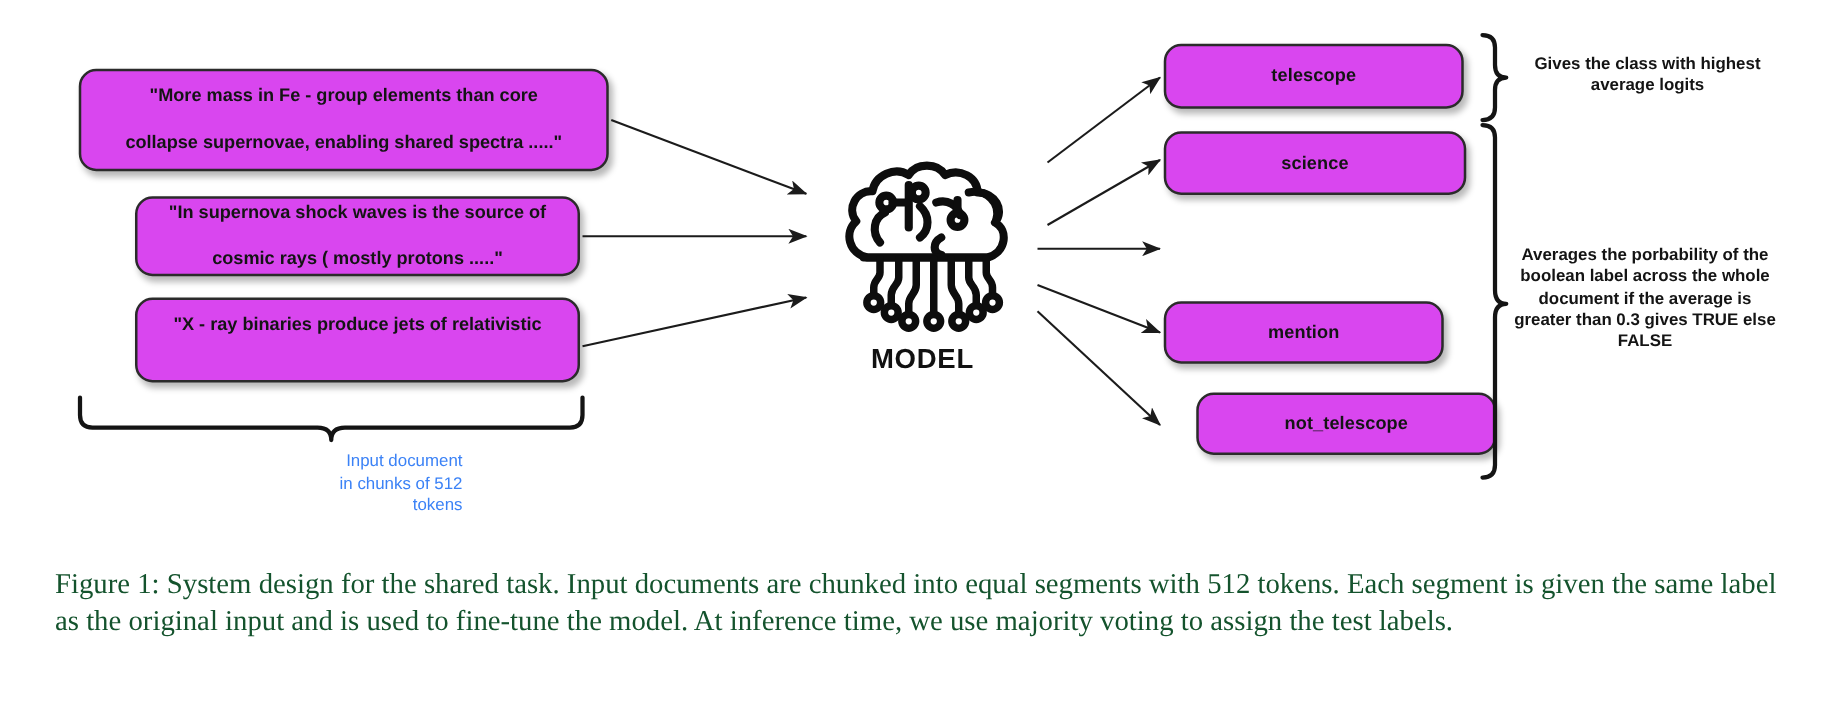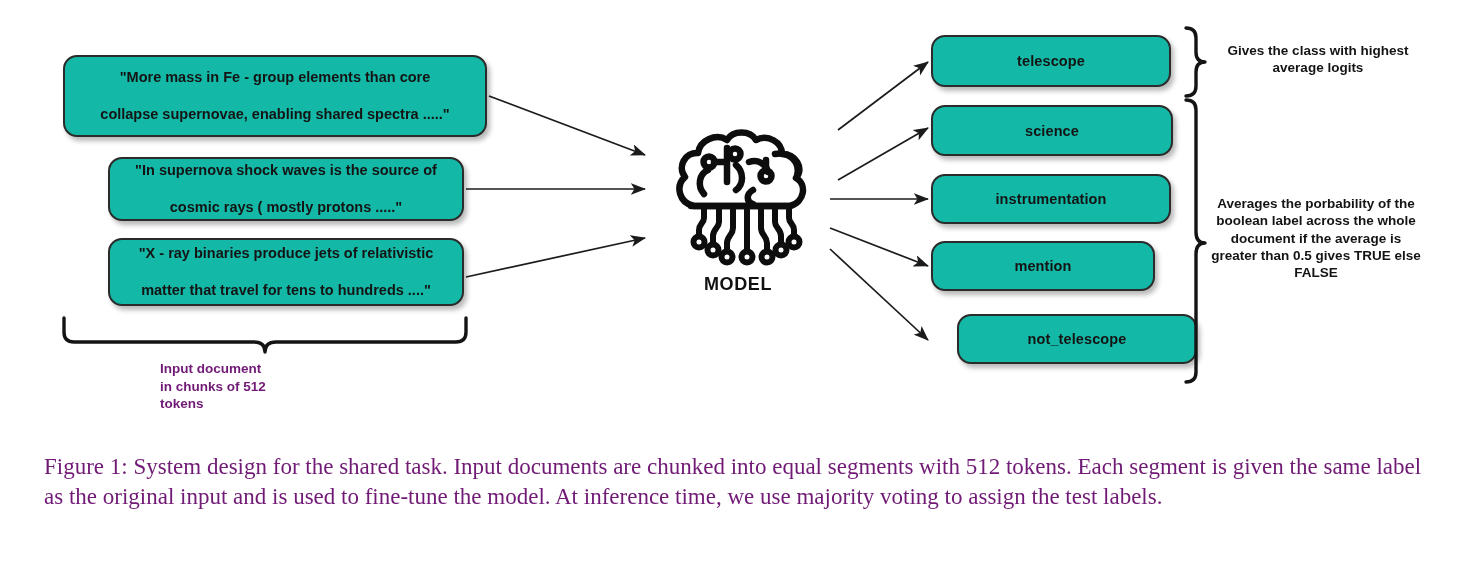--- a/index.html
+++ b/index.html
@@ -21,21 +21,21 @@
     position: absolute;
     left: 0; top: 0;
     width: 1473px;
     height: 430px;
   }
 
   
   .rbox {
     position: absolute;
     box-sizing: border-box;
-    background: #14b8a6;
+    background: #d946ef;
     border: 2px solid #2b2b2b;
     border-radius: 14px;
     box-shadow: 3px 4px 5px rgba(0,0,0,0.28);
     display: flex;
     flex-direction: column;
     align-items: center;
     justify-content: center;
     text-align: center;
     font-weight: bold;
     color: #141414;
@@ -63,21 +63,21 @@
     top: 118px;
     width: 180px;
     height: 190px;
     display: flex;
     flex-direction: column;
     align-items: center;
   }
   #brain-icon { display: block; }
   #model-label {
     margin-top: 6px;
-    font-size: 18px;
+    font-size: 22px;
     font-weight: bold;
     letter-spacing: .6px;
     color: #111;
   }
 
   
   .anno {
     position: absolute;
     font-size: 13.5px;
     font-weight: bold;
@@ -86,67 +86,66 @@
     color: #141414;
   }
   #anno-top { left: 1218px; top: 42px; width: 200px; }
   #anno-bottom { left: 1208px; top: 195px; width: 216px; }
 
   #input-caption {
     position: absolute;
     left: 160px;
     top: 360px;
     width: 210px;
-    text-align: left;
+    text-align: right;
     font-size: 13.5px;
-    font-weight: bold;
+    font-weight: normal;
     line-height: 1.3;
-    color: #701a75;
+    color: #3b82f6;
   }
 
   
   #vectors {
     position: absolute;
     left: 0; top: 0;
     width: 1473px;
     height: 430px;
     pointer-events: none;
   }
 
   
   #caption {
     position: absolute;
     left: 44px;
     top: 452px;
     width: 1390px;
     font-family: "Liberation Serif", serif;
     font-size: 23px;
     line-height: 1.30;
-    color: #701a75;
+    color: #14532d;
     text-align: left;
   }
 </style>
 </head>
 <body>
 
 <div id="figure-area">
 
   <div class="rbox chunk-box" id="chunk-box-1" style="left:63px; top:55px; width:424px; height:82px;">
     <span class="ln ln1">"More mass in Fe - group elements than core</span>
     <span class="ln ln2">collapse supernovae, enabling shared spectra ....."</span>
   </div>
 
   <div class="rbox chunk-box" id="chunk-box-2" style="left:108px; top:157px; width:356px; height:64px;">
     <span class="ln ln1">"In supernova shock waves is the source of</span>
     <span class="ln ln2">cosmic rays ( mostly protons  ....."</span>
   </div>
 
   <div class="rbox chunk-box" id="chunk-box-3" style="left:108px; top:238px; width:356px; height:68px;">
     <span class="ln ln1">"X - ray binaries produce jets of relativistic</span>
-    <span class="ln ln2">matter that travel for tens to hundreds  ...."</span>
   </div>
 
   <div id="model-group">
     <svg id="brain-icon" width="150" height="150" viewBox="0 0 150 150">
       <g fill="none" stroke="#0d0d0d" stroke-width="6.5" stroke-linecap="round" stroke-linejoin="round">
 
         <path d="M31 88
                  C16 85 12 68 22 59
                  C14 49 22 34 35 35
                  C37 22 53 15 64 22
@@ -194,32 +193,29 @@
     </svg>
     <div id="model-label">MODEL</div>
   </div>
 
   <div class="rbox label-box" style="left:931px; top:35px; width:240px; height:52px;">
     <span>telescope</span>
   </div>
   <div class="rbox label-box" style="left:931px; top:105px; width:242px; height:51px;">
     <span>science</span>
   </div>
-  <div class="rbox label-box" style="left:931px; top:174px; width:240px; height:50px;">
-    <span>instrumentation</span>
-  </div>
   <div class="rbox label-box" style="left:931px; top:241px; width:224px; height:50px;">
     <span>mention</span>
   </div>
   <div class="rbox label-box" style="left:957px; top:314px; width:240px; height:50px;">
     <span>not_telescope</span>
   </div>
 
   <div class="anno" id="anno-top">Gives the class with highest average logits</div>
-  <div class="anno" id="anno-bottom">Averages the porbability of the boolean label across the whole document if the average is greater than 0.5 gives TRUE else FALSE</div>
+  <div class="anno" id="anno-bottom">Averages the porbability of the boolean label across the whole document if the average is greater than 0.3 gives TRUE else FALSE</div>
 
   <div id="input-caption" style="white-space: pre-line;">Input document
 in chunks of 512
 tokens</div>
 
   <svg id="vectors" viewBox="0 0 1473 430">
     <defs>
       <marker id="ah" markerWidth="9" markerHeight="7" refX="8.4" refY="3.5" orient="auto" markerUnits="strokeWidth">
         <path d="M0,0 L9,3.5 L0,7 L2.2,3.5 Z" fill="#1b1b1b"></path>
       </marker>

